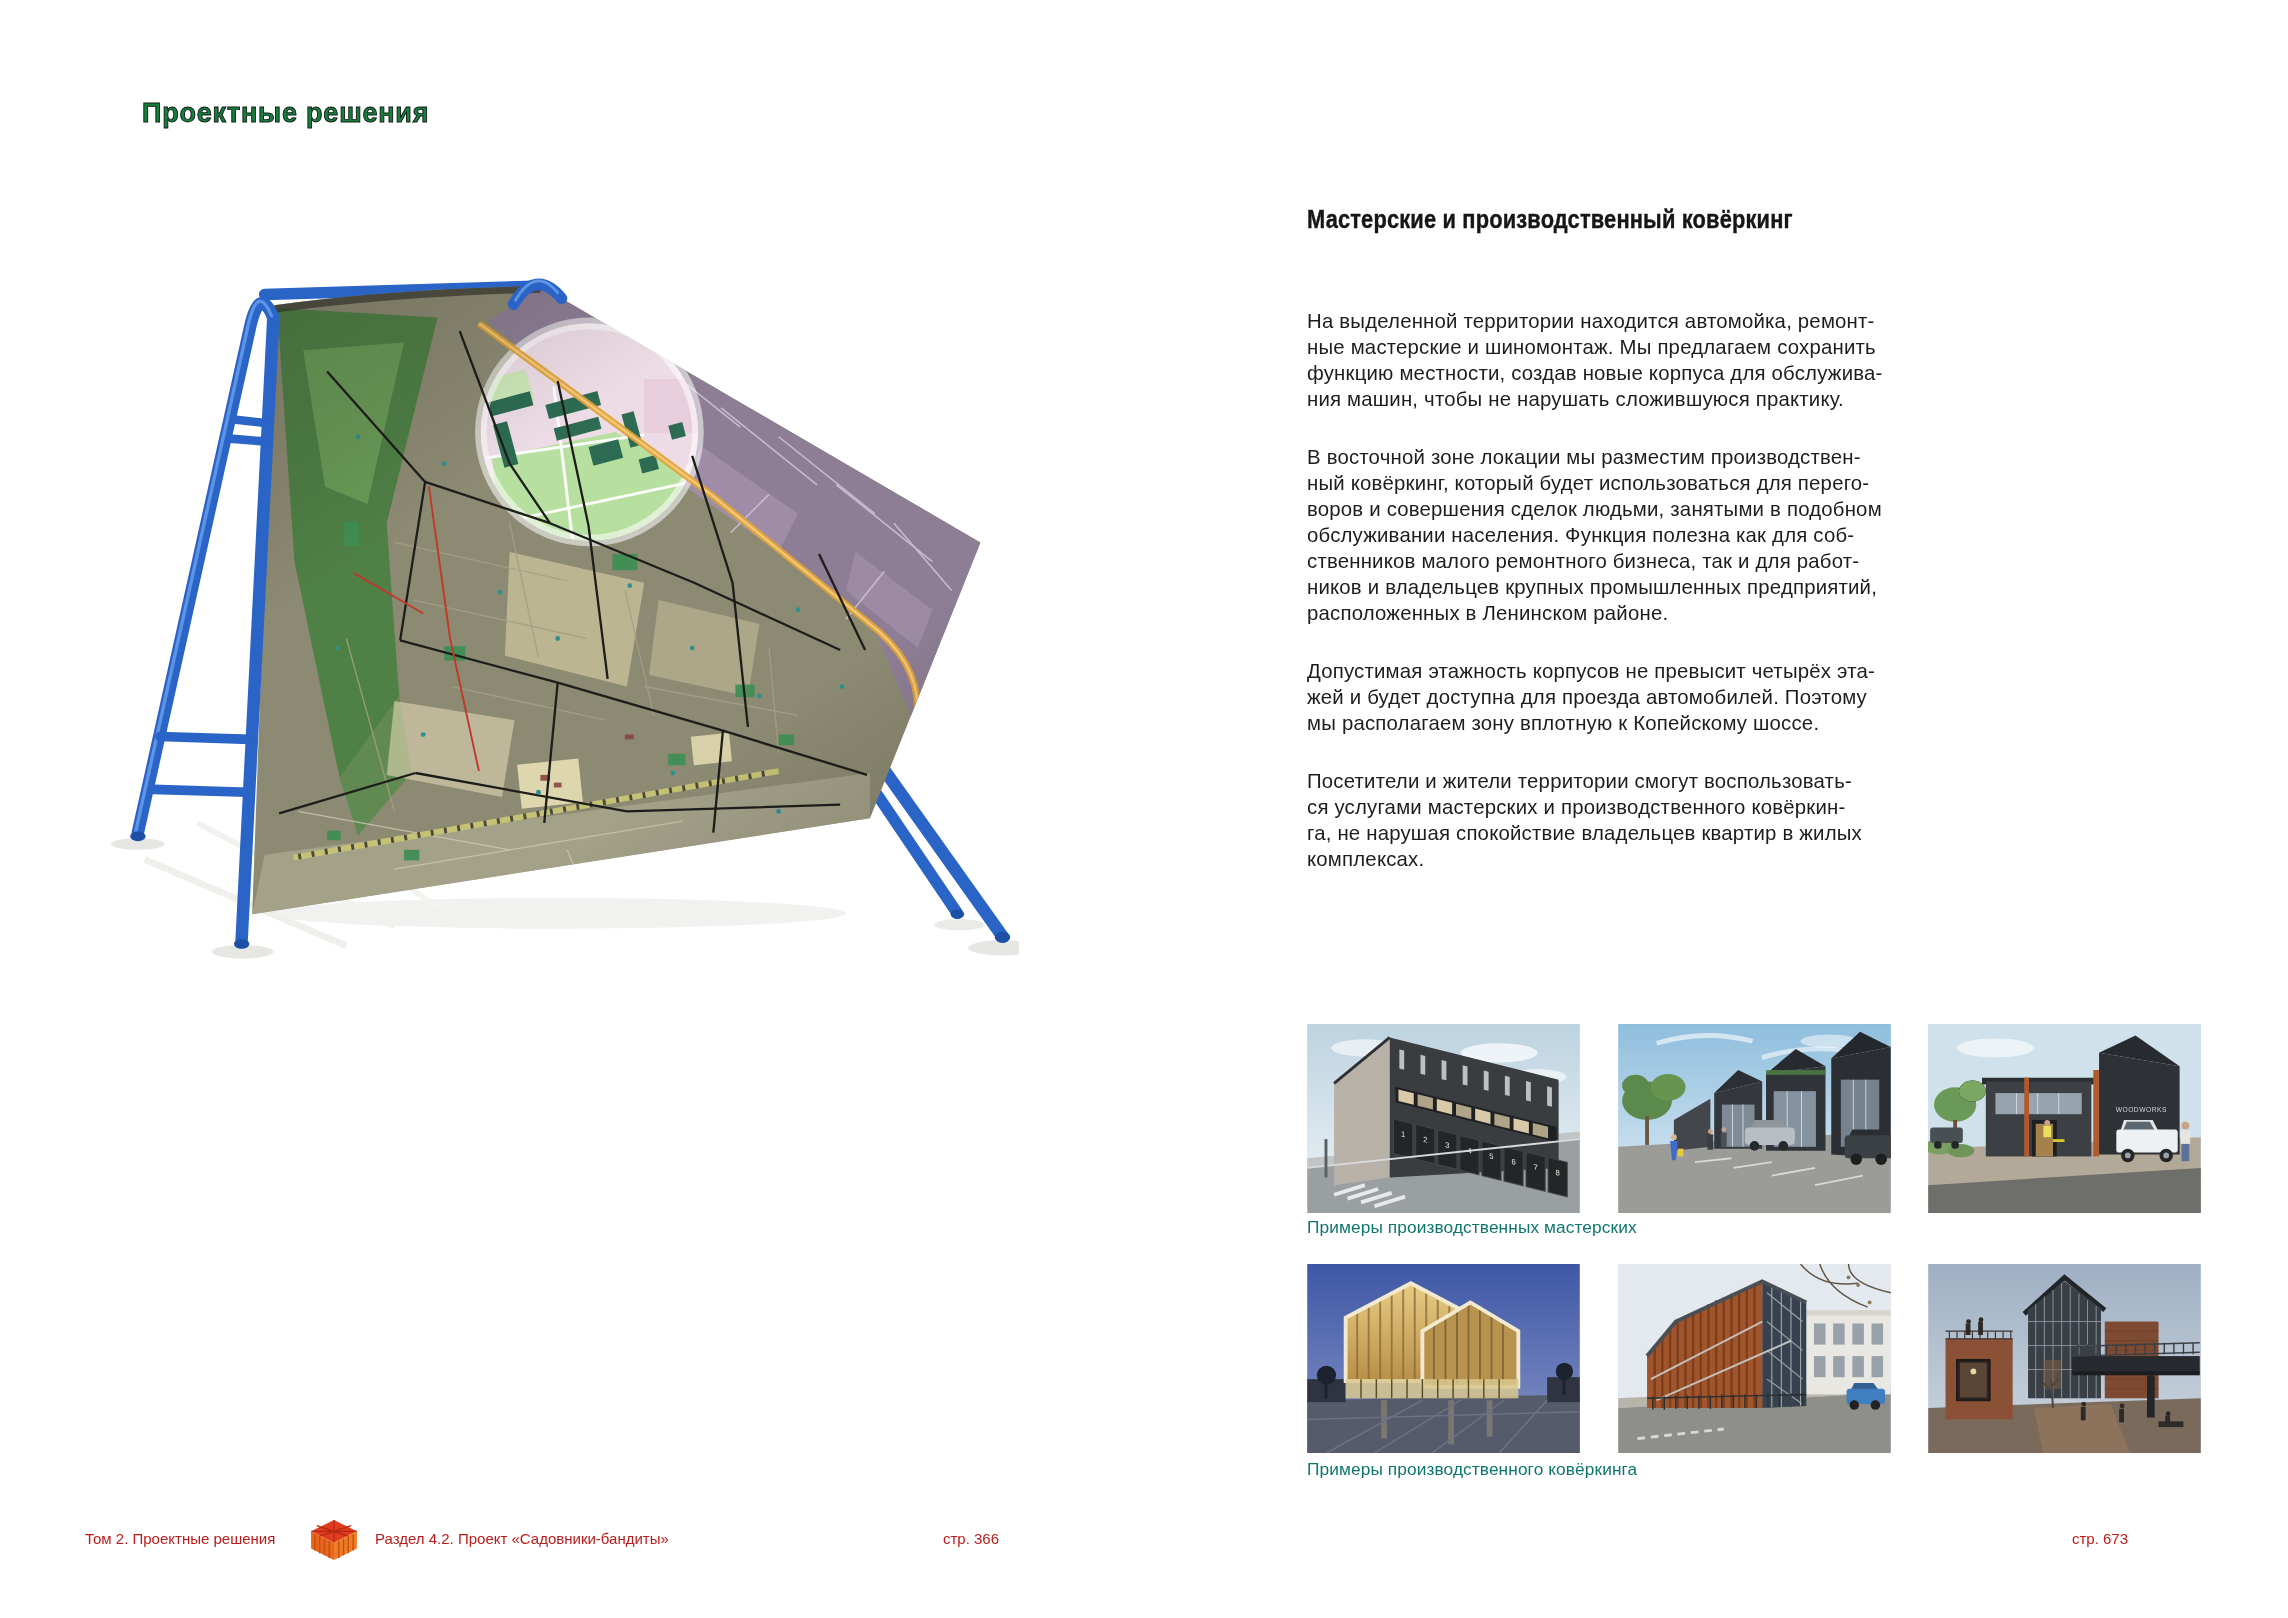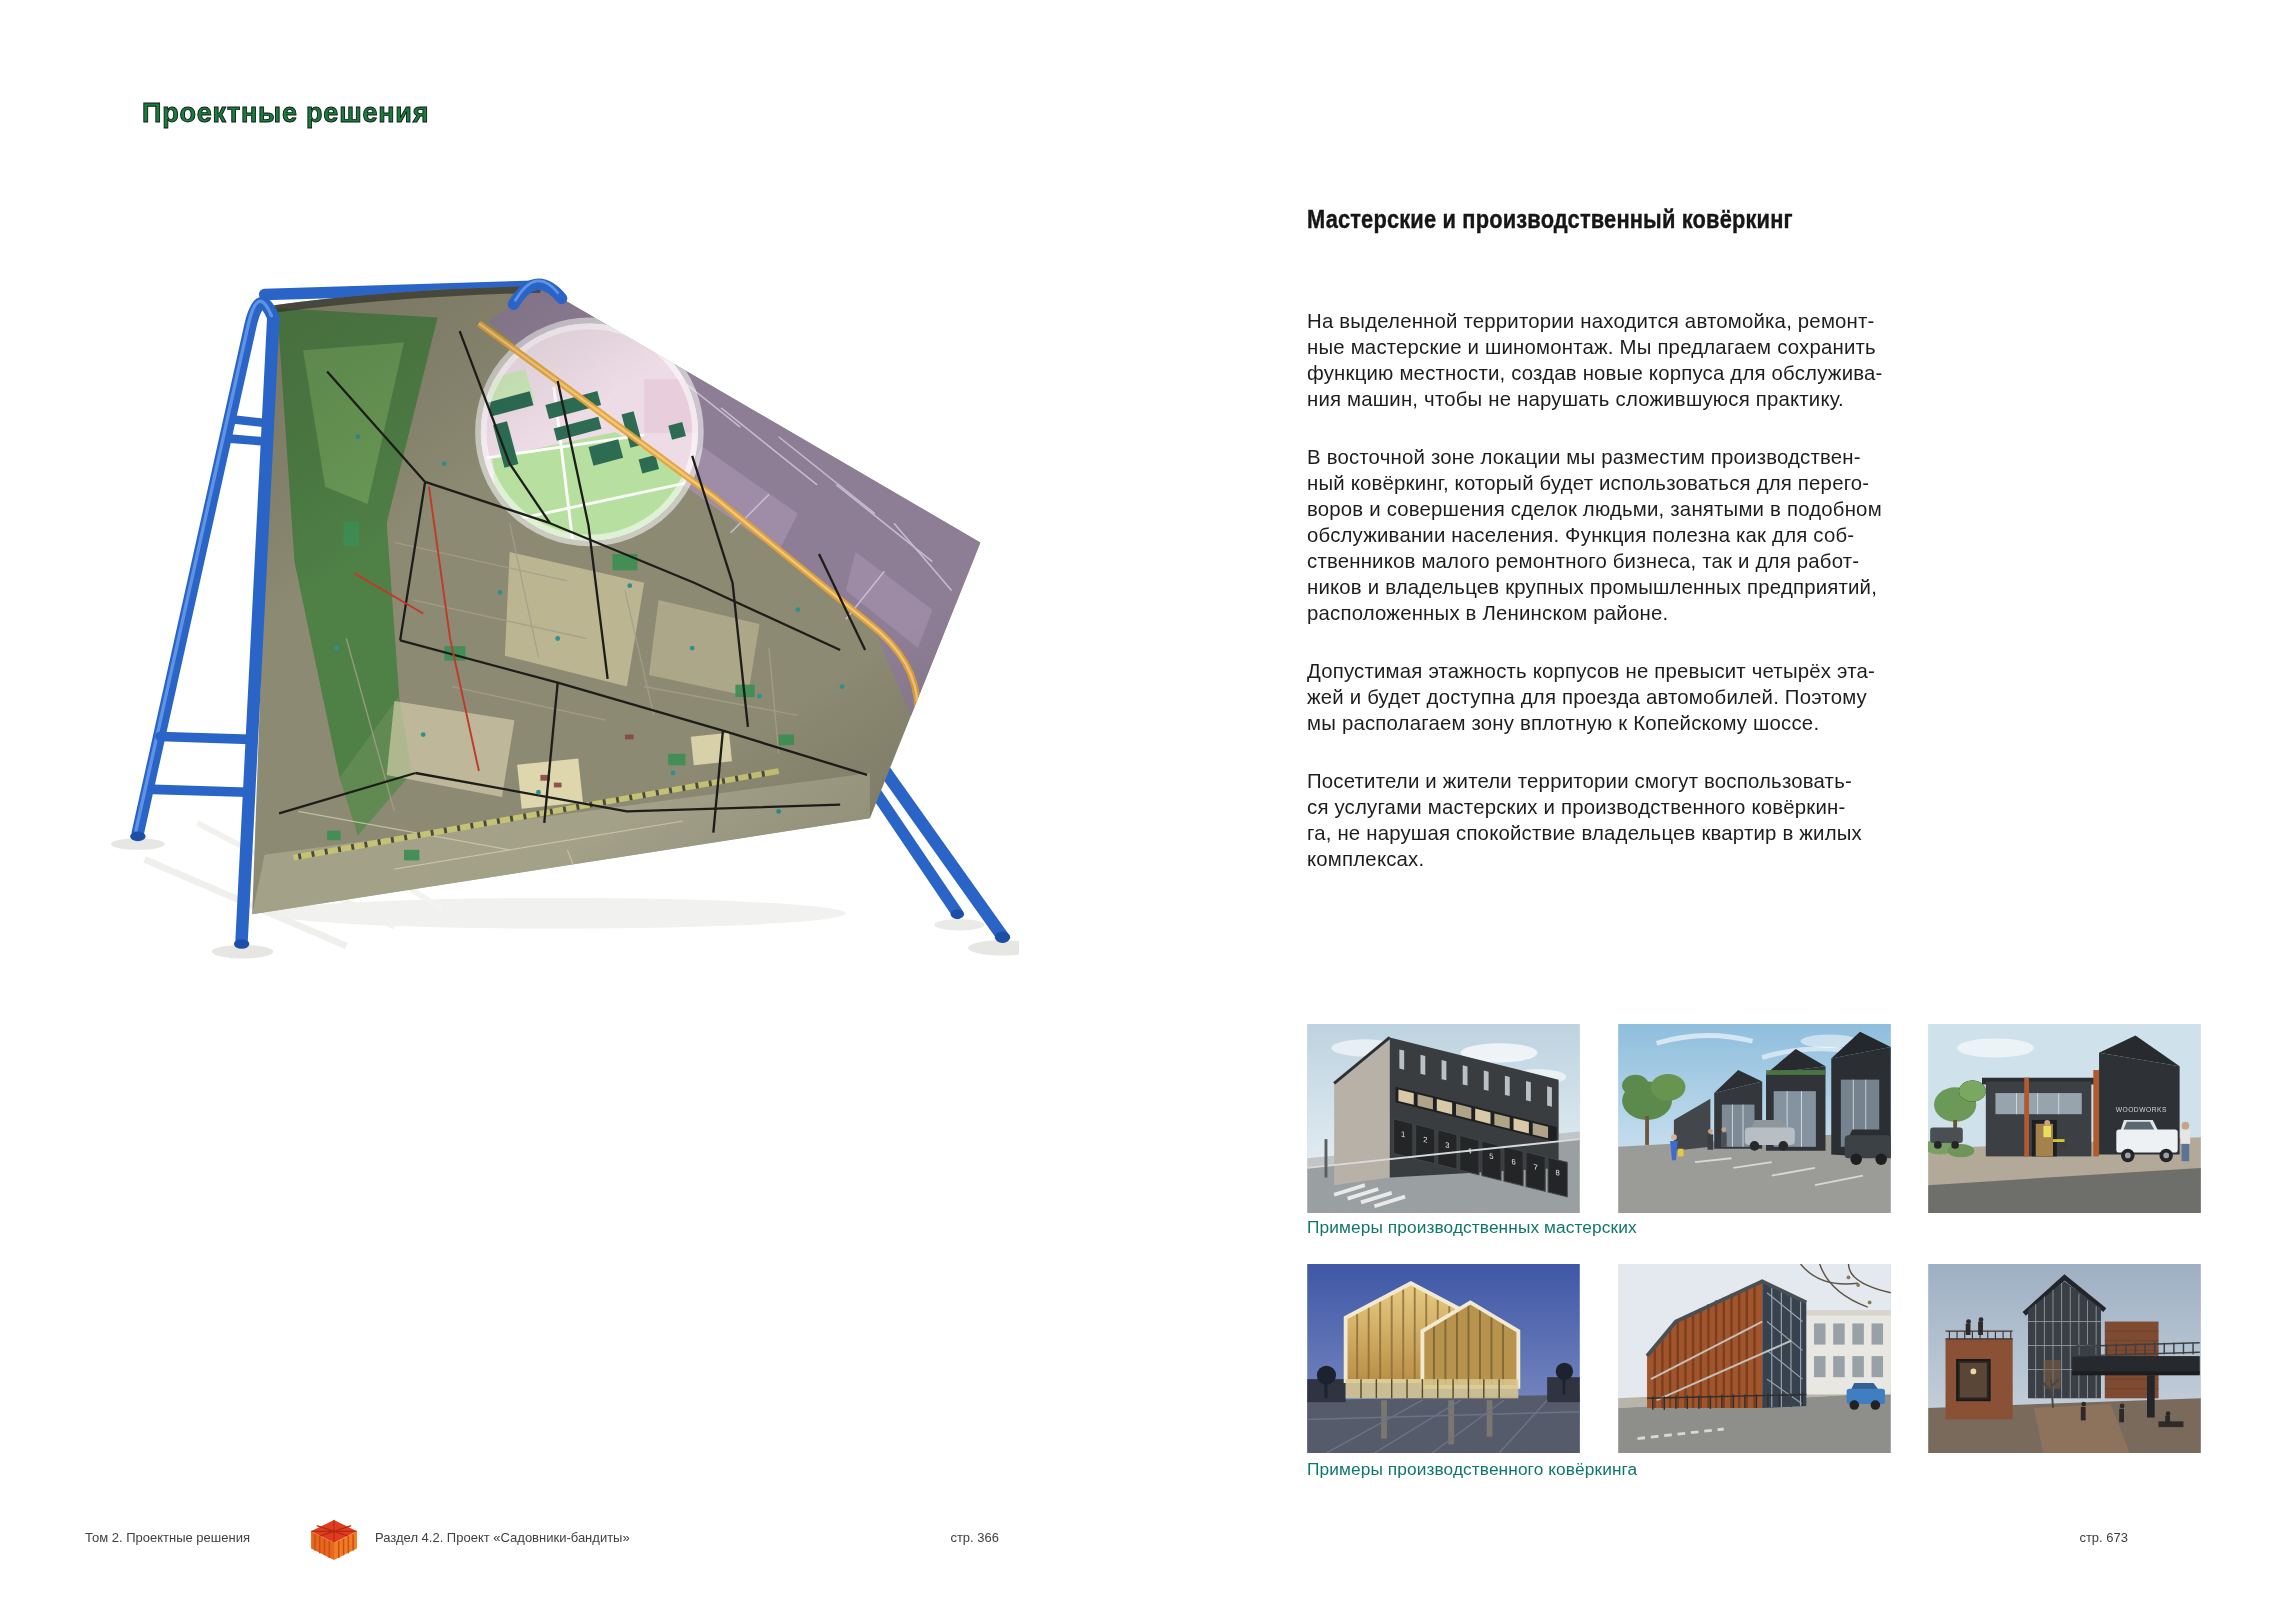--- a/index.html
+++ b/index.html
@@ -19,21 +19,21 @@
     -webkit-text-stroke:0.4px #161616;letter-spacing:0.2px;
   }
   .para{
     font-size:21px;line-height:26px;letter-spacing:0.2px;
     white-space:pre-line;margin:0 0 32px 0;color:#1d1d1d;
     transform:scaleX(0.97);transform-origin:left top;
   }
   .photo{position:absolute;width:273px;height:189px;overflow:hidden;background:#dfe5e9;}
   .photo svg{display:block;width:100%;height:100%;}
   .caption{position:absolute;font-size:17.3px;color:#0f766e;letter-spacing:0.1px;}
-  .footer-text{position:absolute;top:1530px;font-size:13px;color:#404040;}
+  .footer-text{position:absolute;top:1530px;font-size:15px;color:#b91c1c;}
   .illus{left:106px;top:235px;width:913px;height:807px;}
 </style>
 </head>
 <body>
 
 <div class="abs page-title">Проектные решения</div>
 
 <div class="abs illus" aria-label="Карта Ленинского района, накинутая как полотно на синюю трубчатую А-образную раму; белым кругом выделена зона мастерских">
 <svg viewBox="0 0 950 840" width="913" height="807">
   <defs>

